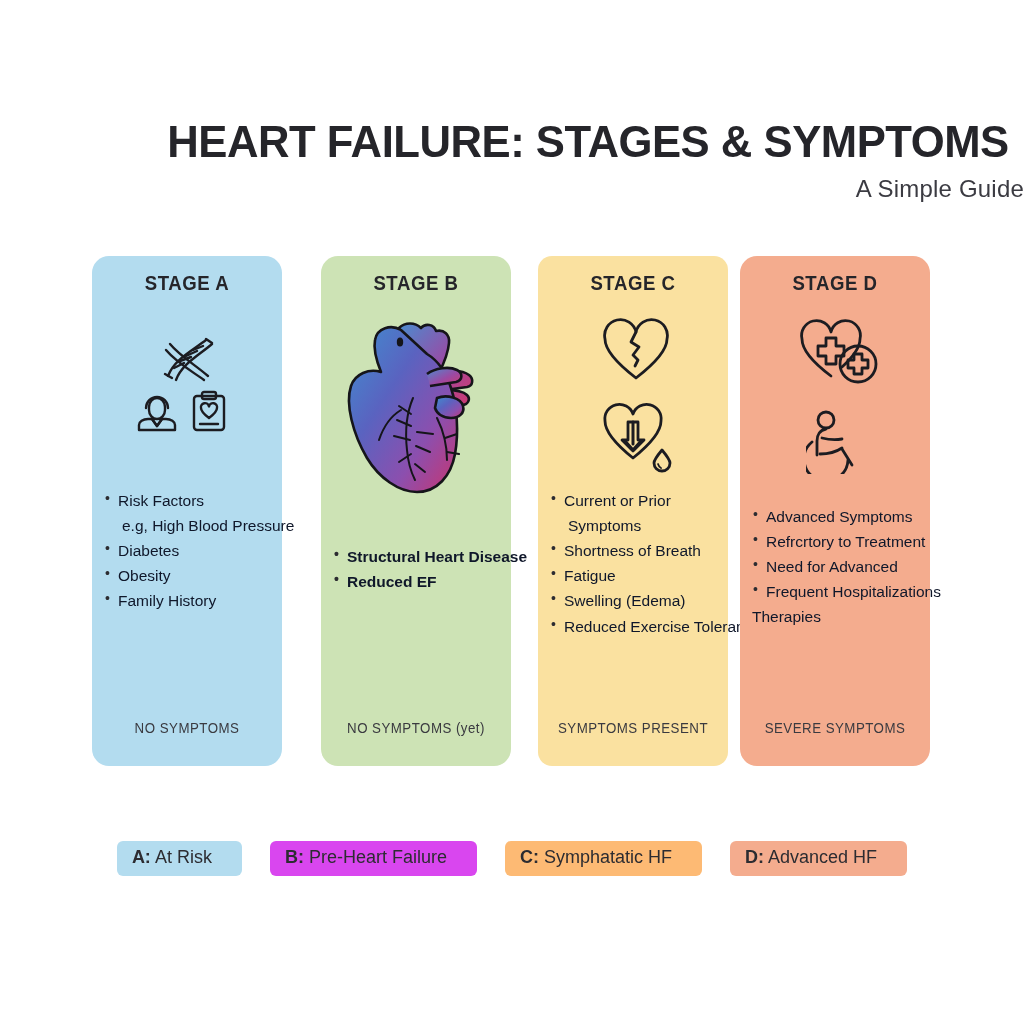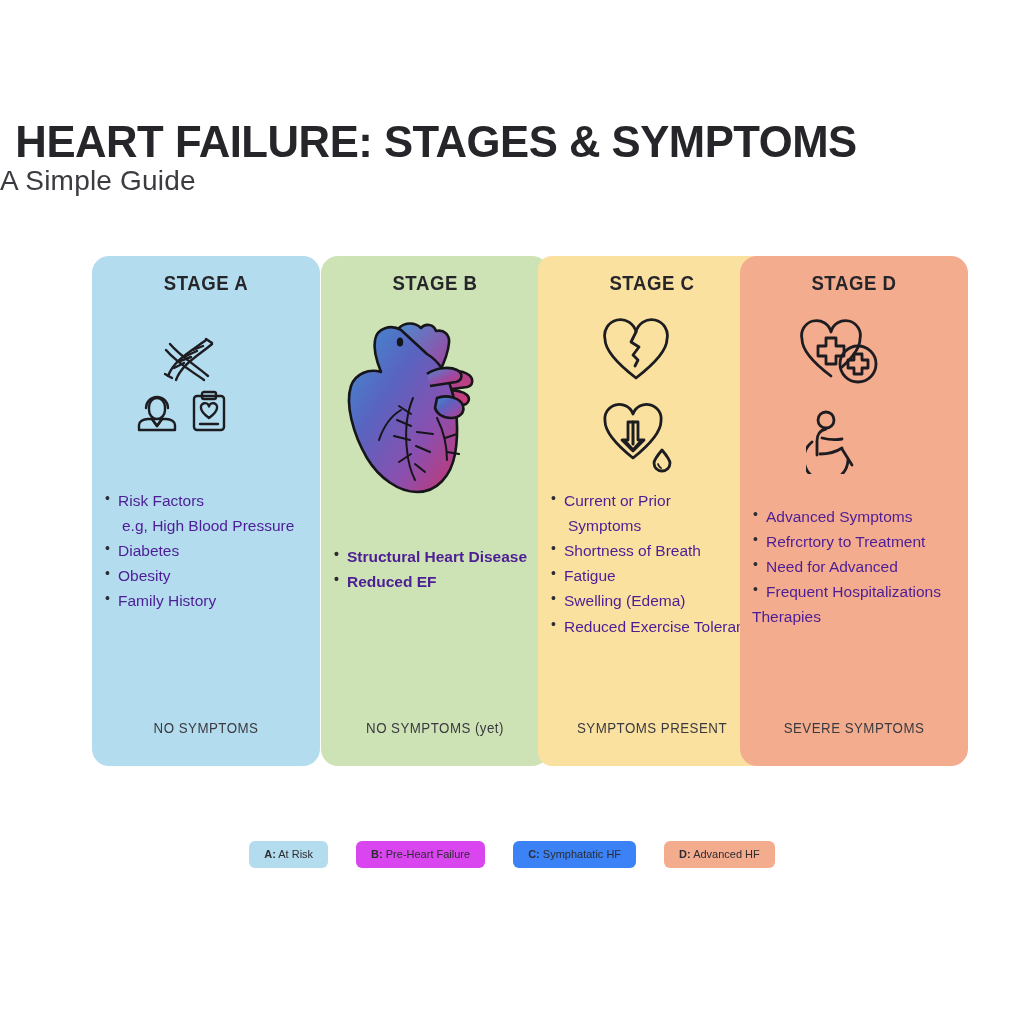--- a/index.html
+++ b/index.html
@@ -14,51 +14,52 @@
     overflow: hidden;
     position: relative;
   }
 
   
   .header {
     position: absolute;
     top: 118px;
     left: 0;
     width: 1024px;
-    text-align: left;
+    text-align: right;
   }
   .title {
     font-family: "Liberation Sans", sans-serif;
     font-weight: 700;
     font-size: 45px;
     letter-spacing: -0.5px;
     color: #25252a;
     transform: scaleX(0.97);
     line-height: 1.05;
     white-space: nowrap;
   }
   .subtitle {
-    font-size: 28px;
+    margin-top: 10px;
+    font-size: 24px;
     font-weight: 400;
     color: #3b3b42;
     letter-spacing: 0.2px;
   }
 
   
   .cards {
     position: absolute;
     top: 256px;
     left: 92px;
     width: 844px;
     height: 510px;
   }
   .card {
     position: absolute;
     top: 0;
-    width: 228px;
+    width: 190px;
     height: 510px;
     border-radius: 17px;
     box-sizing: border-box;
     padding: 16px;
   }
   .card.a { left: 0px;   background: #b3dcef; }
   .card.b { left: 229px; background: #cde3b5; }
   .card.c { left: 446px; background: #fae1a0; border-radius: 14px; }
   .card.d { left: 648px; background: #f4ac8e; }
 
@@ -101,21 +102,21 @@
   .d-medical { left: 58px; top: 6px; }
   .d-wheel   { left: 66px; top: 92px; }
 
   
   .bullets {
     position: absolute;
     left: 12px;
     width: 200px;
     font-size: 15.5px;
     line-height: 1.62;
-    color: #4c1d95;
+    color: #0f172a;
   }
   .card.a .bullets { top: 232px; }
   .card.b .bullets { top: 288px; font-weight: bold; }
   .card.c .bullets { top: 232px; }
   .card.d .bullets { top: 248px; }
 
   .bullet {
     position: relative;
     padding-left: 14px;
     white-space: nowrap;
@@ -156,30 +157,30 @@
     position: absolute;
     top: 841px;
     left: 0;
     width: 1024px;
     display: flex;
     justify-content: center;
     gap: 28px;
   }
   .chip {
     border-radius: 6px;
-    padding: 7px 15px 8px 15px;
-    font-size: 11px;
+    padding: 7px 30px 8px 15px;
+    font-size: 18px;
     color: #2c2c31;
     white-space: nowrap;
     line-height: 1.1;
   }
   .chip b { font-weight: 700; }
   .chip.a { background: #b3dcef; }
   .chip.b { background: #d946ef; }
-  .chip.c { background: #3b82f6; }
+  .chip.c { background: #fdba74; }
   .chip.d { background: #f4ac8e; }
 </style>
 </head>
 <body>
 
 <div class="header">
   <div class="title">HEART FAILURE: STAGES &amp; SYMPTOMS</div>
   <div class="subtitle">A Simple Guide</div>
 </div>
 

